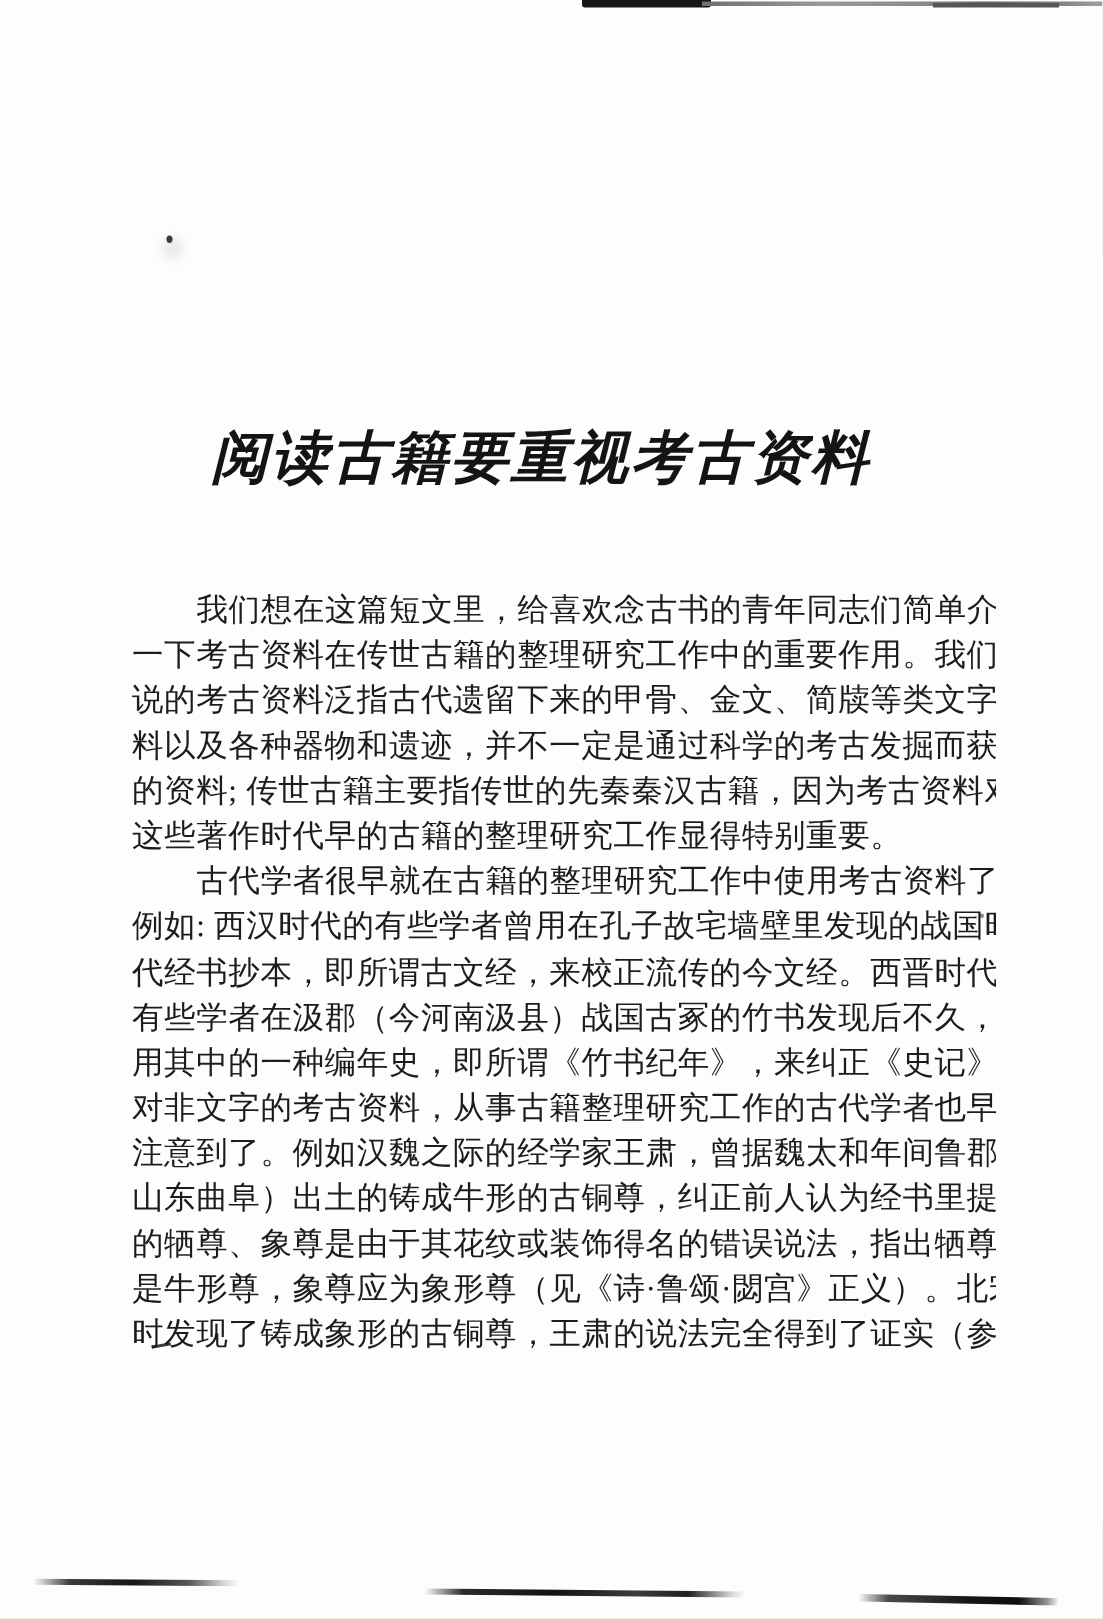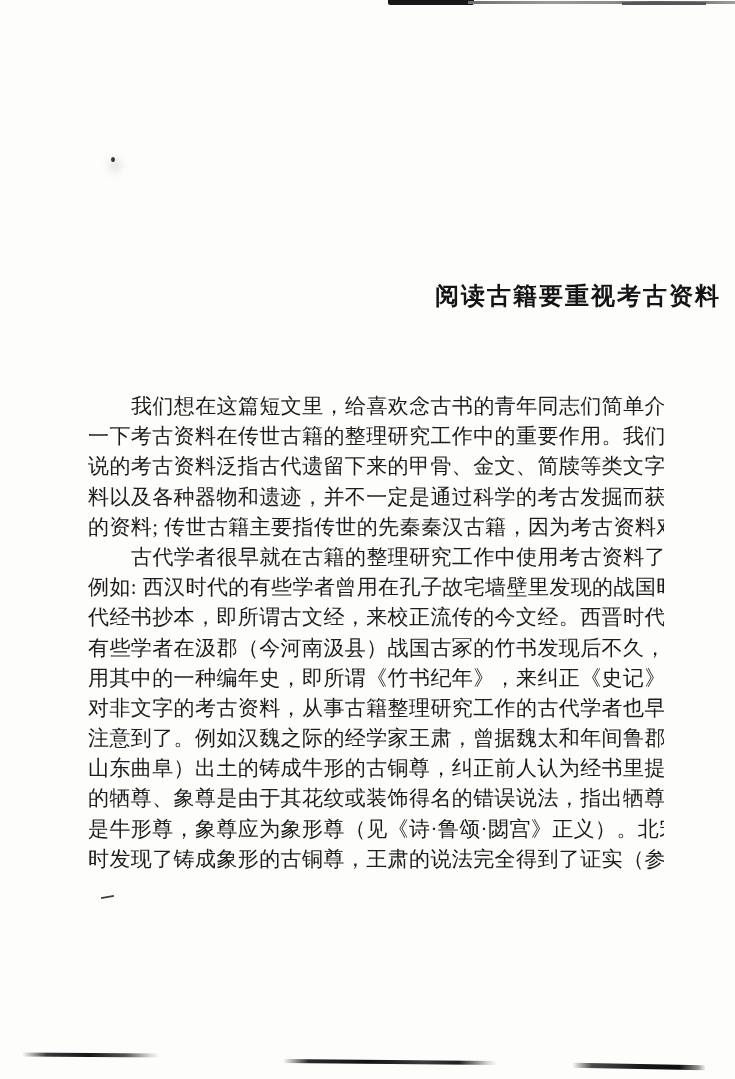--- a/index.html
+++ b/index.html
@@ -18,25 +18,26 @@
     color: #1b1b1b;
   }
 
   
   .title {
     position: absolute;
     top: 280px;
     left: 0;
     right: 14px;
     margin: 0;
-    text-align: right;
-    font-size: 24px;
+    text-align: center;
+    font-size: 38px;
     font-weight: bold;
     letter-spacing: 2px;
     color: #141414;
+    font-style: italic;
   }
 
   
   .body-block {
     position: absolute;
     top: 391px;
     left: 88px;
     width: 576px;
     font-size: 21px;
     line-height: 30.2px;
@@ -116,20 +117,21 @@
 
   <h1 class="title">阅读古籍要重视考古资料</h1>
 
   <div class="body-block">
     <div class="para">
       <div class="line indent">我们想在这篇短文里，给喜欢念古书的青年同志们简单介绍</div>
       <div class="line">一下考古资料在传世古籍的整理研究工作中的重要作用。我们所</div>
       <div class="line">说的考古资料泛指古代遗留下来的甲骨、金文、简牍等类文字资</div>
       <div class="line">料以及各种器物和遗迹，并不一定是通过科学的考古发掘而获得</div>
       <div class="line">的资料; 传世古籍主要指传世的先秦秦汉古籍，因为考古资料对</div>
+      <div class="line">这些著作时代早的古籍的整理研究工作显得特别重要。</div>
     </div>
     <div class="para">
       <div class="line indent">古代学者很早就在古籍的整理研究工作中使用考古资料了。</div>
       <div class="line">例如: 西汉时代的有些学者曾用在孔子故宅墙壁里发现的战国时</div>
       <div class="line">代经书抄本，即所谓古文经，来校正流传的今文经。西晋时代的</div>
       <div class="line">有些学者在汲郡（今河南汲县）战国古冢的竹书发现后不久，就</div>
       <div class="line">用其中的一种编年史，即所谓《竹书纪年》，来纠正《史记》的错误。</div>
       <div class="line">对非文字的考古资料，从事古籍整理研究工作的古代学者也早就</div>
       <div class="line">注意到了。例如汉魏之际的经学家王肃，曾据魏太和年间鲁郡（今</div>
       <div class="line">山东曲阜）出土的铸成牛形的古铜尊，纠正前人认为经书里提到</div>

